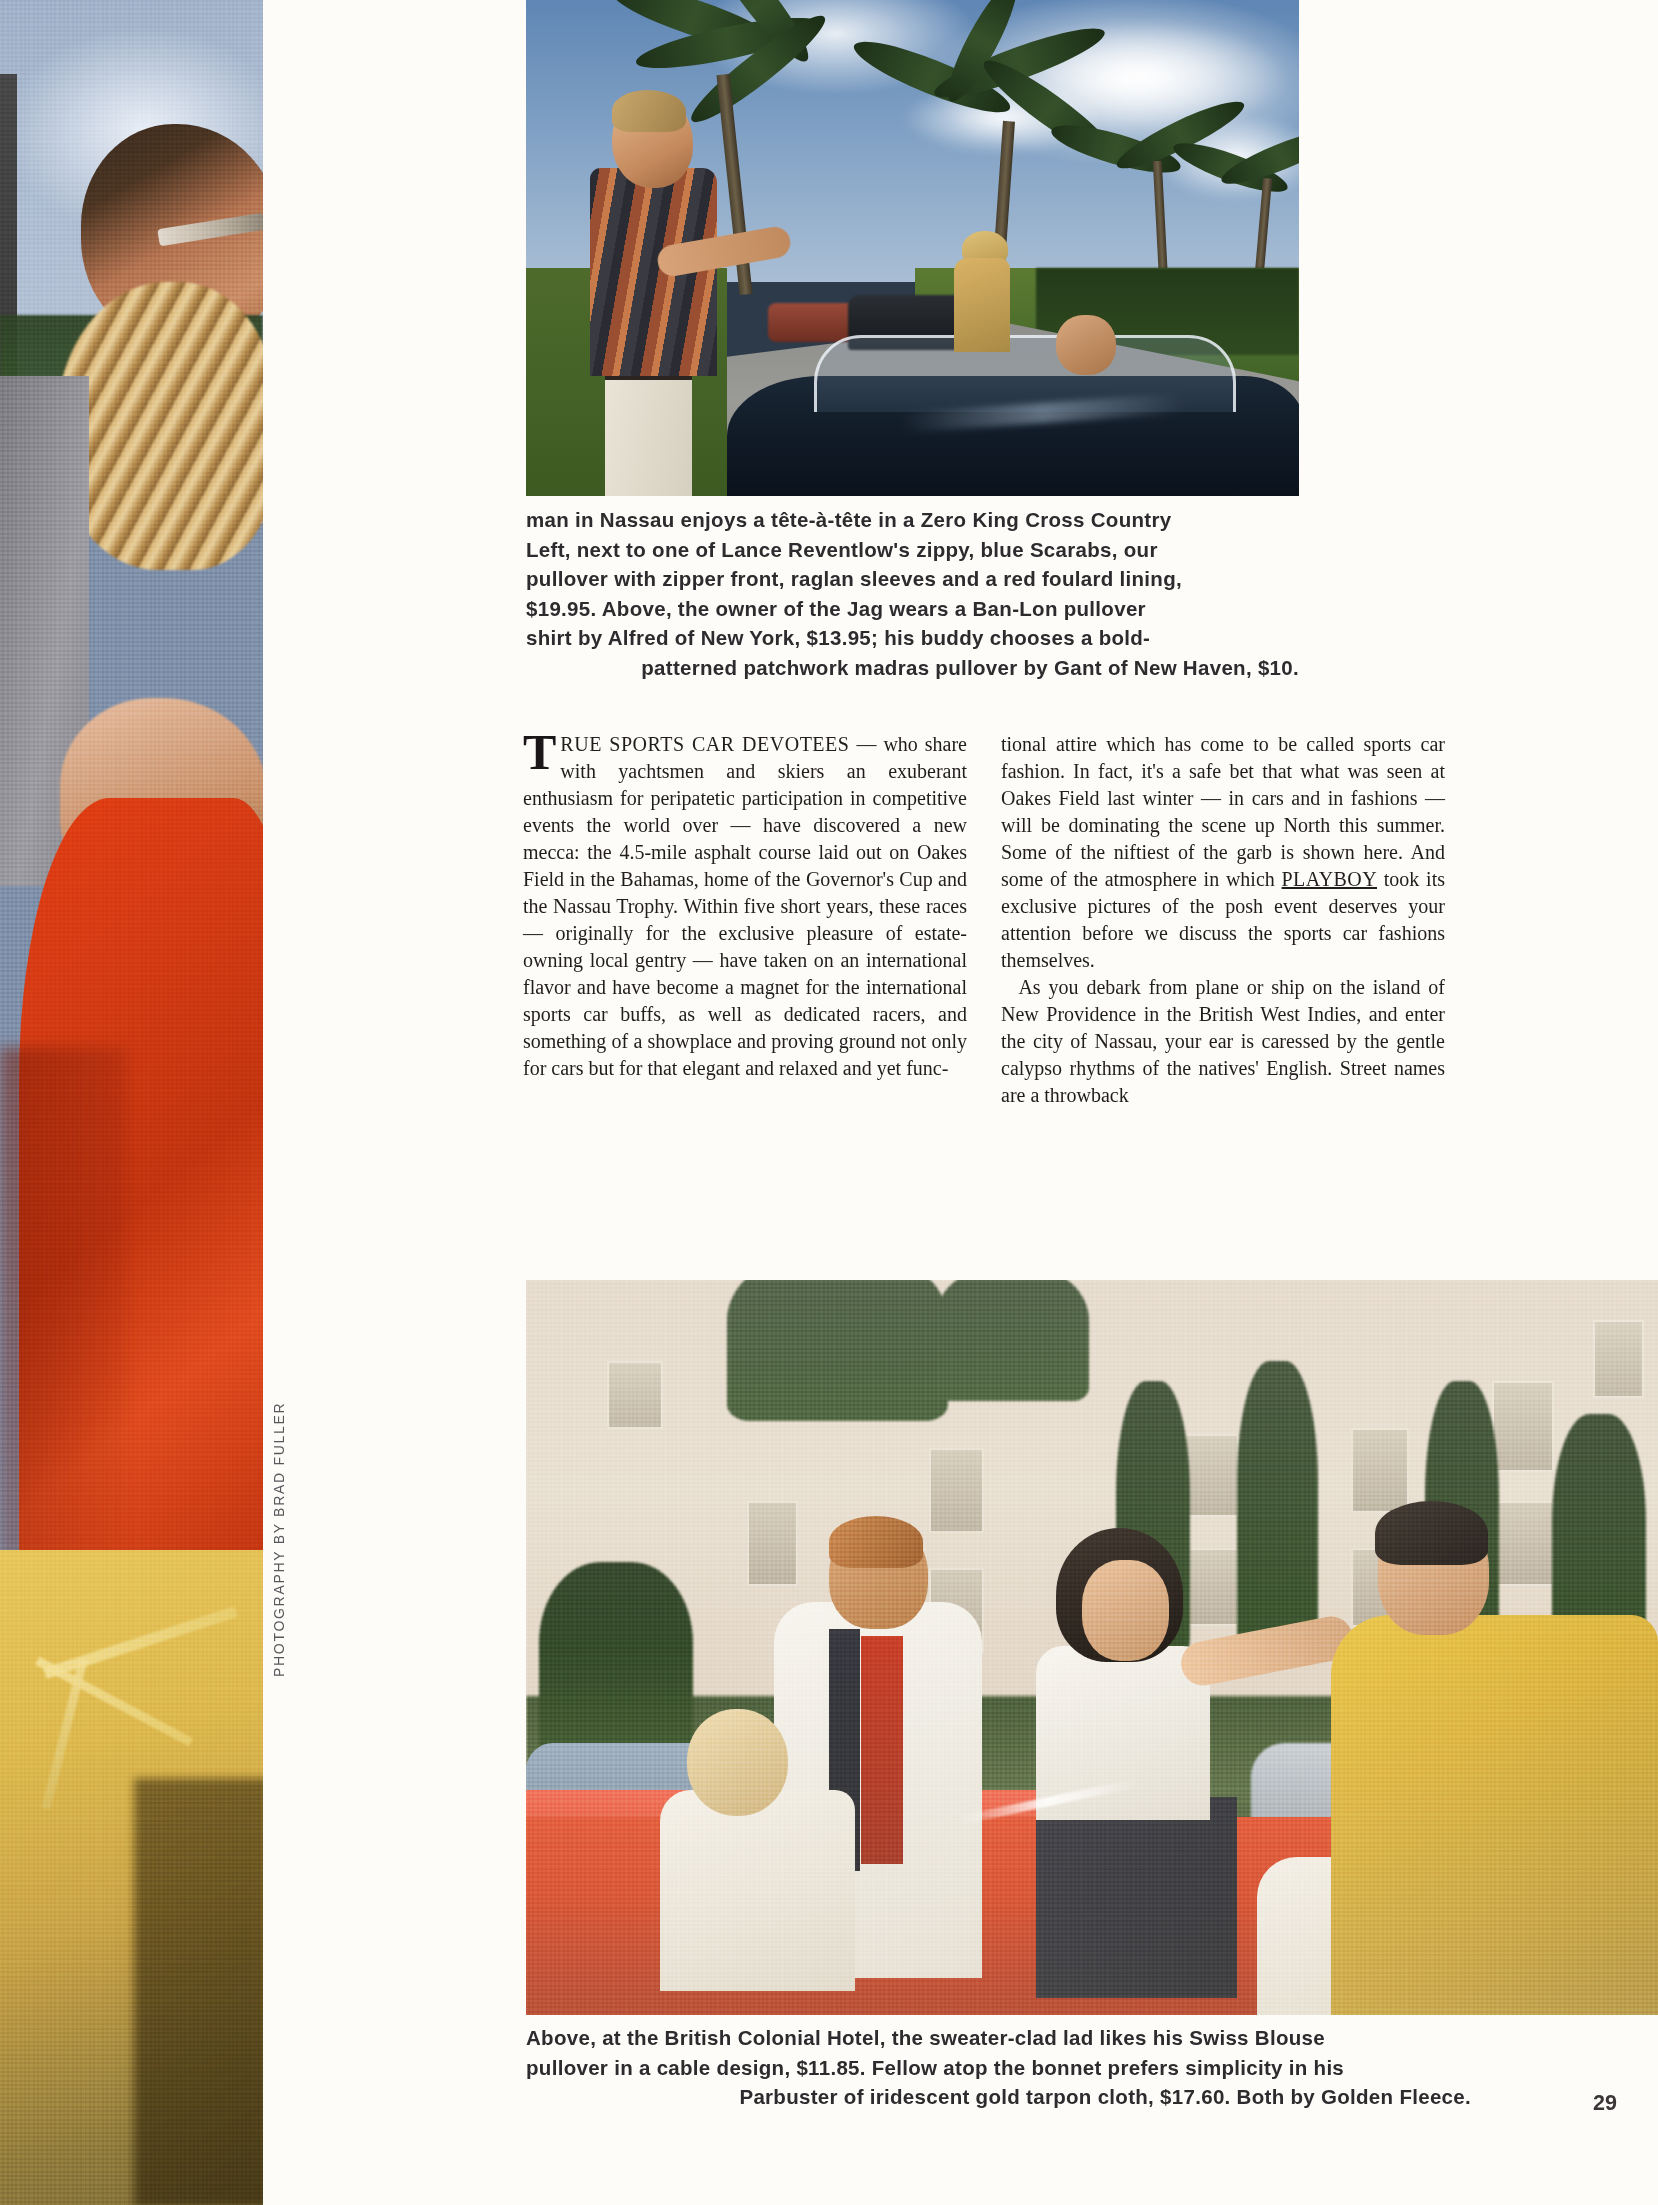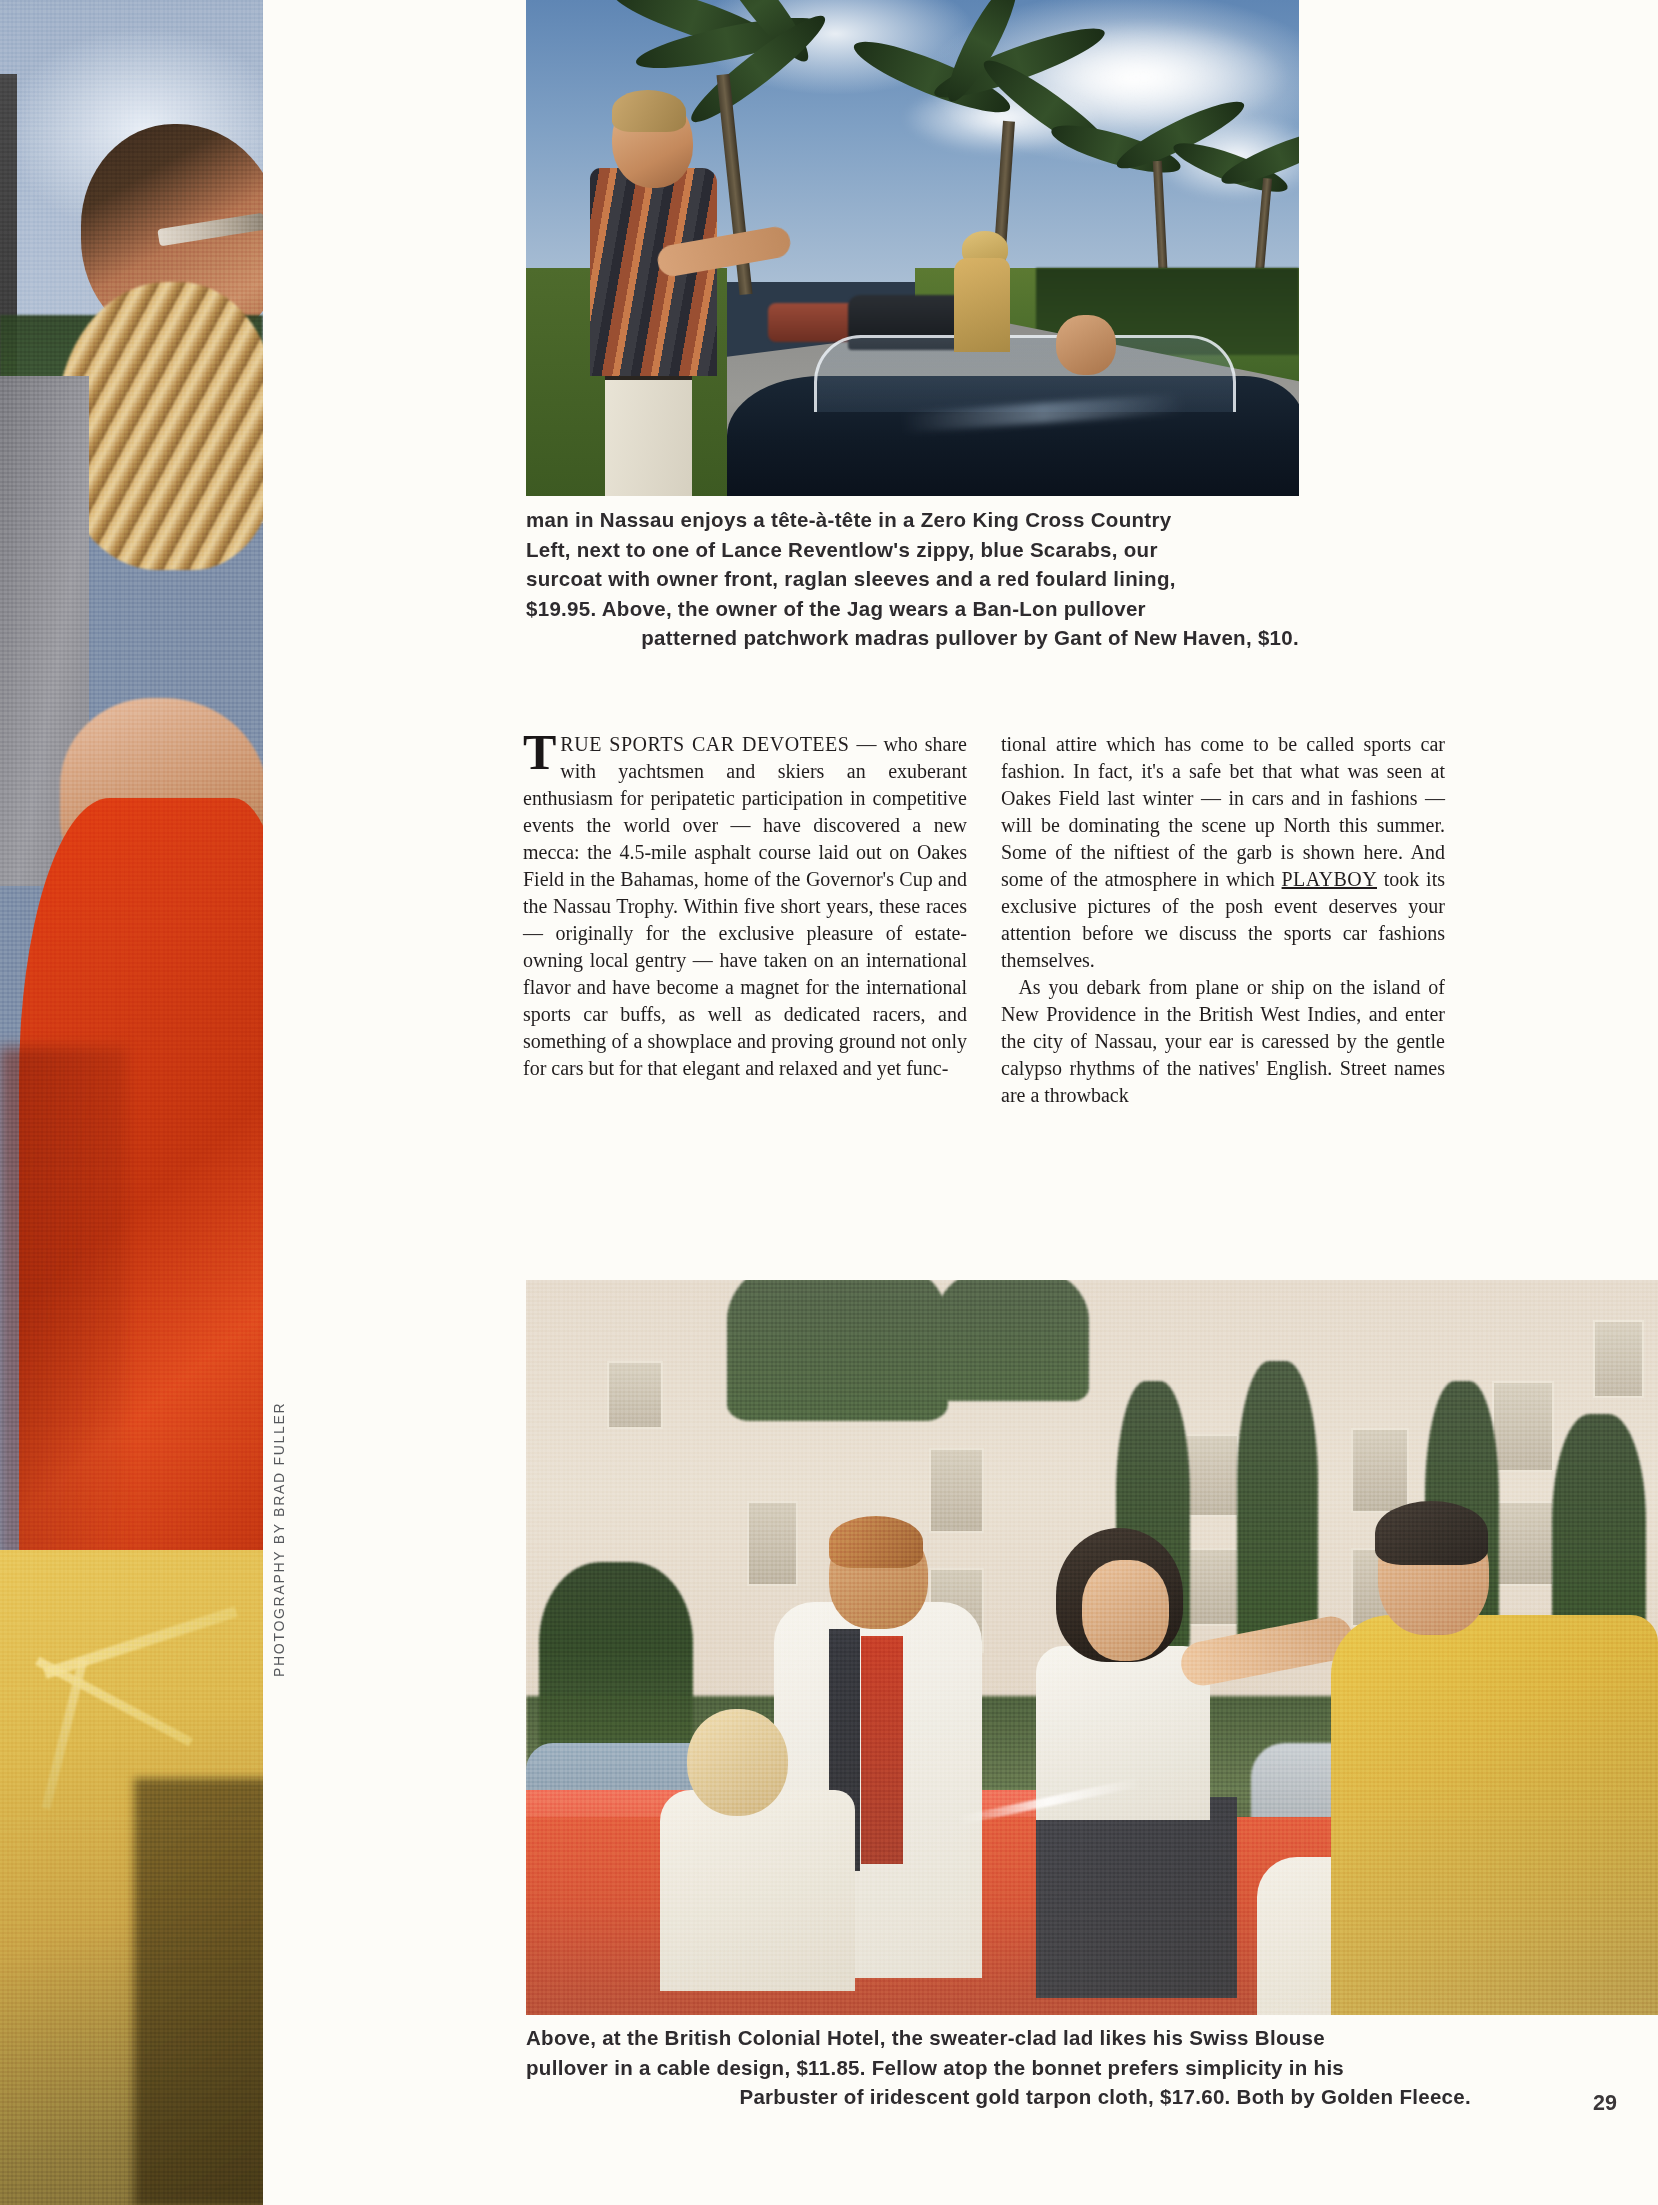--- a/index.html
+++ b/index.html
@@ -596,22 +596,23 @@
     <div class="pt-man-shirt"></div>
     <div class="pt-man-arm"></div>
     <div class="pt-man-head"></div>
     <div class="pt-man-hair"></div>
     <div class="grain"></div>
   </div>
 
   <div class="caption caption-top">
     <span>man in Nassau enjoys a tête-à-tête in a Zero King Cross Country</span>
     <span>Left, next to one of Lance Reventlow's zippy, blue Scarabs, our</span>
-    <span>surcoat with owner front, raglan sleeves and a red foulard lining,</span>
+    <span>pullover with zipper front, raglan sleeves and a red foulard lining,</span>
     <span>$19.95. Above, the owner of the Jag wears a Ban-Lon pullover</span>
+    <span>shirt by Alfred of New York, $13.95; his buddy chooses a bold-</span>
     <span>patterned patchwork madras pullover by Gant of New Haven, $10.</span>
   </div>
 
   <div class="body-cols">
     <div class="col">
       <p><span class="dropcap">T</span><span class="smallcaps">RUE SPORTS CAR DEVOTEES</span><span> — who share with yachtsmen and skiers an exuberant enthusiasm for peripatetic participation in competitive events the world over — have discovered a new mecca: the 4.5-mile asphalt course laid out on Oakes Field in the Bahamas, home of the Governor's Cup and the Nassau Trophy. Within five short years, these races — originally for the exclusive pleasure of estate-owning local gentry — have taken on an international flavor and have become a magnet for the international sports car buffs, as well as dedicated racers, and something of a showplace and proving ground not only for cars but for that elegant and relaxed and yet func-</span></p>
     </div>
     <div class="col">
       <p><span>tional attire which has come to be called sports car fashion. In fact, it's a safe bet that what was seen at Oakes Field last winter — in cars and in fashions — will be dominating the scene up North this summer. Some of the niftiest of the garb is shown here. And some of the atmosphere in which </span><span class="brandcaps">PLAYBOY</span><span> took its exclusive pictures of the posh event deserves your attention before we discuss the sports car fashions themselves.</span></p>
       <p>As you debark from plane or ship on the island of New Providence in the British West Indies, and enter the city of Nassau, your ear is caressed by the gentle calypso rhythms of the natives' English. Street names are a throwback</p>

